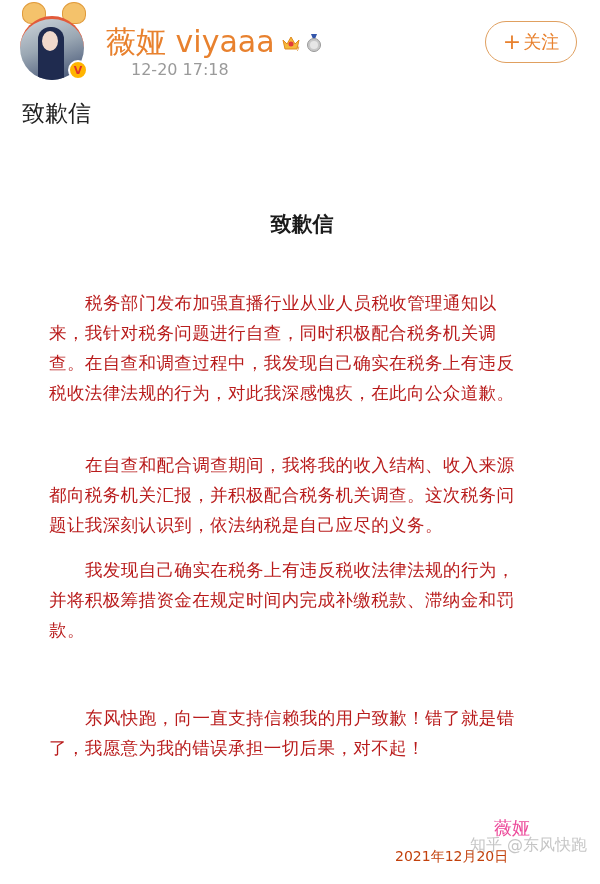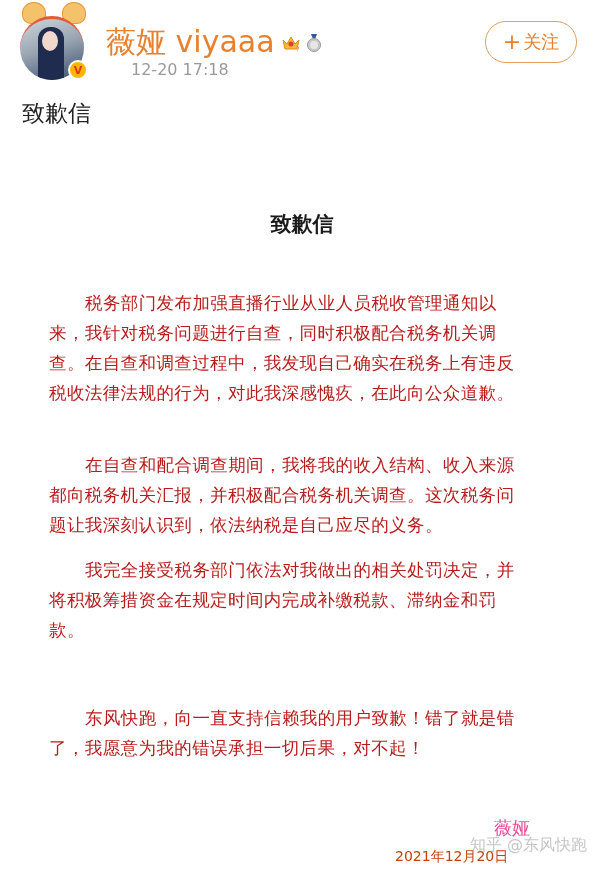--- a/index.html
+++ b/index.html
@@ -222,19 +222,19 @@
     <span>关注</span>
   </div>
 </div>
 
 <div class="post-text">致歉信</div>
 
 <div class="letter">
   <div class="letter-title">致歉信</div>
   <div class="para p1">税务部门发布加强直播行业从业人员税收管理通知以来，我针对税务问题进行自查，同时积极配合税务机关调查。在自查和调查过程中，我发现自己确实在税务上有违反税收法律法规的行为，对此我深感愧疚，在此向公众道歉。</div>
   <div class="para p2">在自查和配合调查期间，我将我的收入结构、收入来源都向税务机关汇报，并积极配合税务机关调查。这次税务问题让我深刻认识到，依法纳税是自己应尽的义务。</div>
-  <div class="para p3">我完全接受税务部门依法对我做出的相关处罚决定，并将积极筹措资金在规定时间内完成补缴税款、滞纳金和罚款。</div>
+  <div class="para p3">我发现自己确实在税务上有违反税收法律法规的行为，并将积极筹措资金在规定时间内完成补缴税款、滞纳金和罚款。</div>
   <div class="para p4">东风快跑，向一直支持信赖我的用户致歉！错了就是错了，我愿意为我的错误承担一切后果，对不起！</div>
   <div class="signature">薇娅</div>
   <div class="date">2021年12月20日</div>
 </div>
 
 <div class="watermark">知乎 @东风快跑</div>
 
 </body></html>

